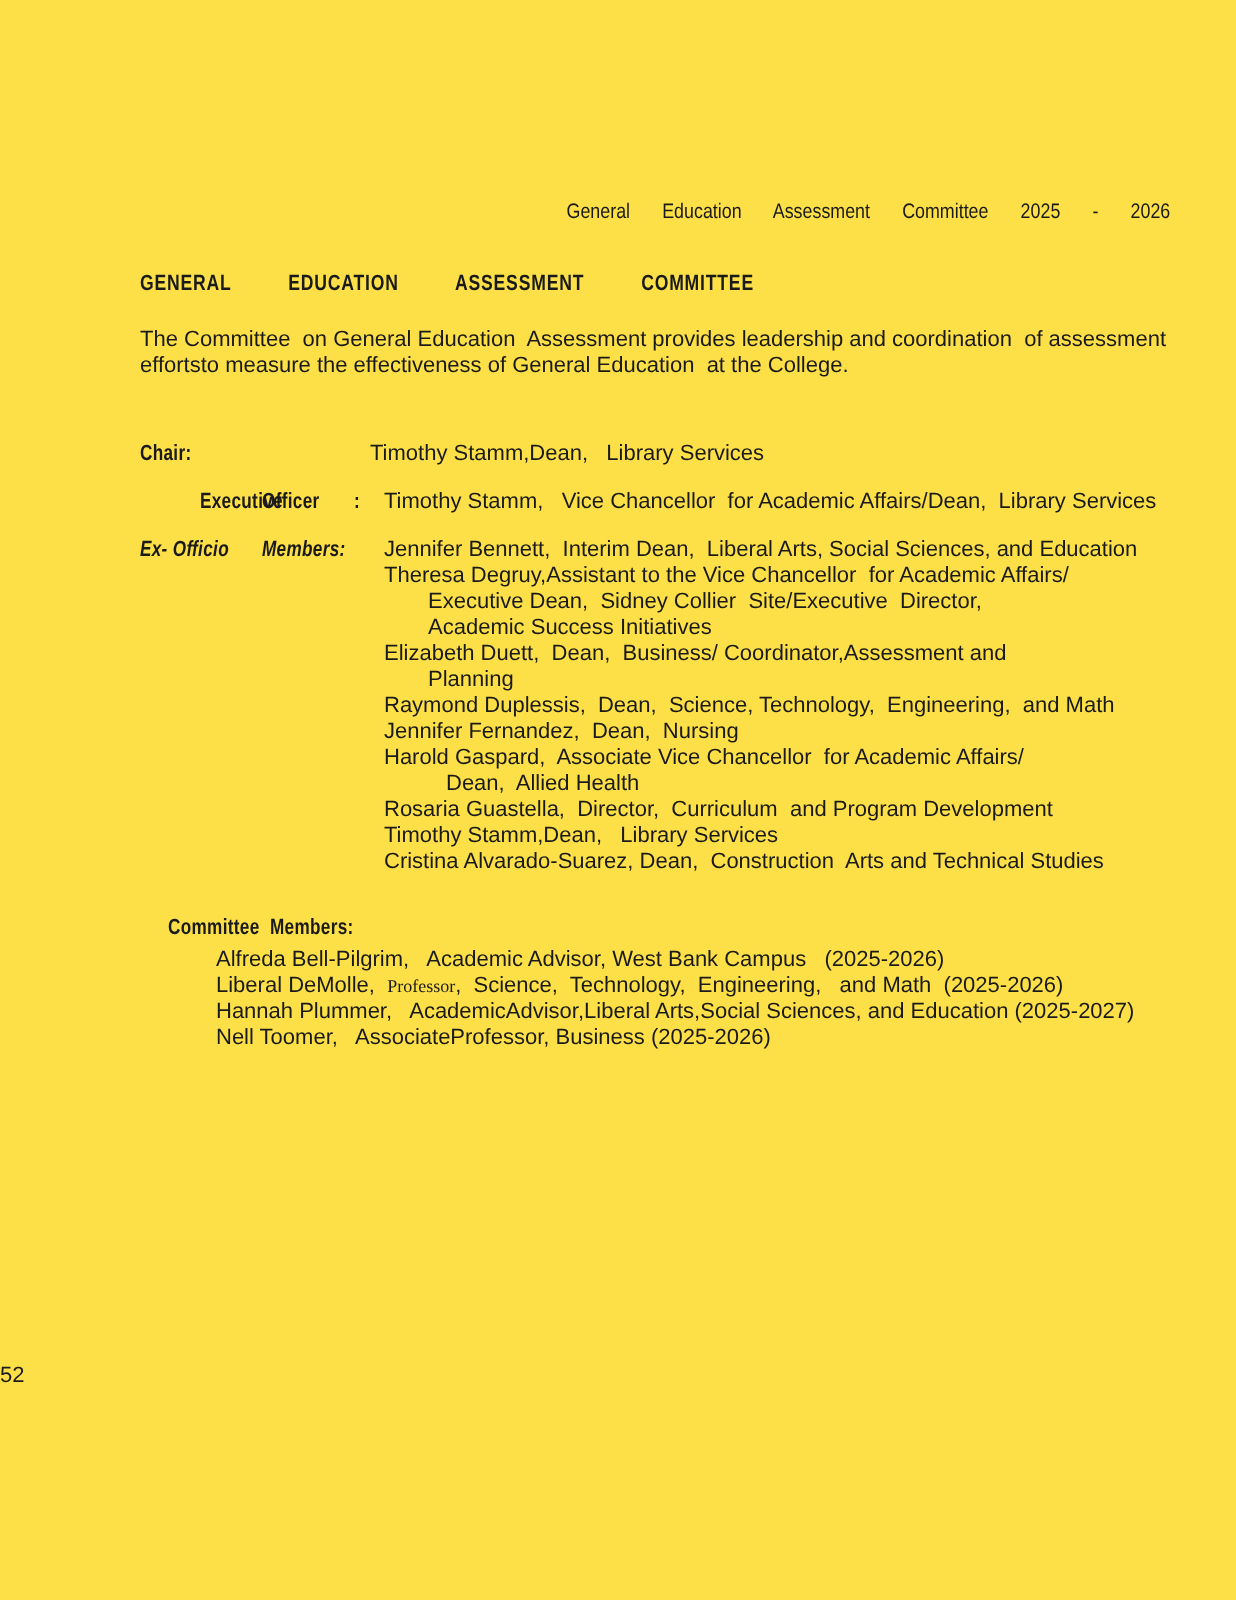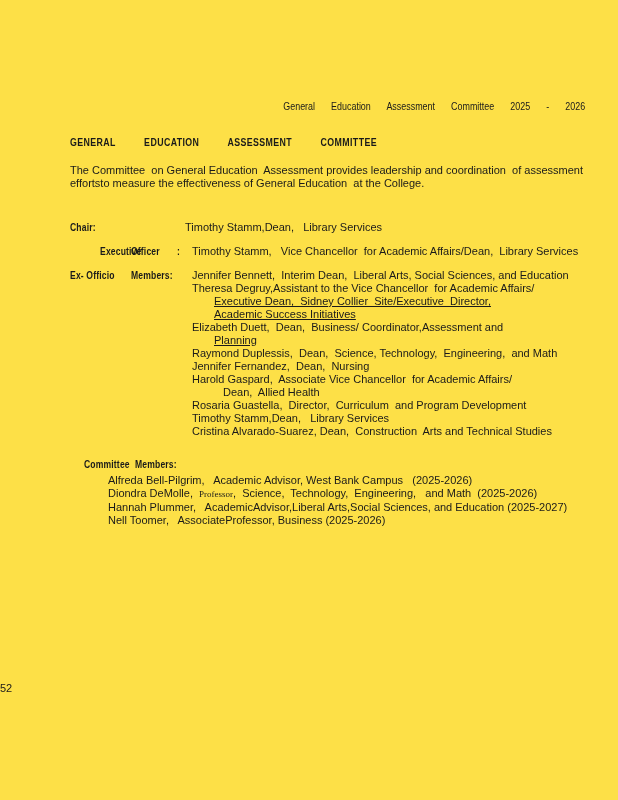--- a/index.html
+++ b/index.html
@@ -48,25 +48,25 @@
     transform-origin: 0 0;
     word-spacing: 32px;
     letter-spacing: 0.5px;
     white-space: pre;
     display: inline-block;
   }
   .intro { top: 164px; left: 70px; }
   .row { left: 0; width: 100%; height: 13px; }
   .row-chair { top: 221px; }
   .row-exec { top: 245px; }
-  .row-exofficio { top: 269px; }
+  .row-exofficio { top: 269px; font-style: italic; }
   .row-committee { top: 458px; }
   .lbl { position: absolute; font-size: 11px; line-height: 13px; }
   .exofficio-lines { top: 269px; left: 192px; }
-  .ind1 { padding-left: 22px; text-decoration: underline; }
+  .ind1 { padding-left: 22px; }
   .ind2 { padding-left: 31px; }
   .members-list { top: 474px; left: 108px; }
   .small { font-size: 9px; font-family: Liberation Serif, serif; }
   .page-number {
     top: 682px;
     left: 0;
     width: 100%;
     text-align: left;
   }
 </style>
@@ -117,20 +117,20 @@
     <div class="t">Cristina Alvarado-Suarez, Dean,  Construction  Arts and Technical Studies</div>
   </div>
 
   <div class="abs row row-committee">
     <span class="lbl t" style="left:60px;margin-left:24px;"><span class="cond">Committee</span></span>
     <span class="lbl t" style="left:135px;"><span class="cond">Members:</span></span>
   </div>
 
   <div class="abs members-list">
     <div class="t">Alfreda Bell-Pilgrim,   Academic Advisor, West Bank Campus   (2025-2026)</div>
-    <div class="t"><span>Diondra DeMolle,  </span><span class="small">Professor</span><span>,  Science,  Technology,  Engineering,   and Math  (2025-2026)</span></div>
+    <div class="t"><span>Liberal DeMolle,  </span><span class="small">Professor</span><span>,  Science,  Technology,  Engineering,   and Math  (2025-2026)</span></div>
     <div class="t">Hannah Plummer,   AcademicAdvisor,Liberal Arts,Social Sciences, and Education (2025-2027)</div>
     <div class="t">Nell Toomer,   AssociateProfessor, Business (2025-2026)</div>
   </div>
 
   <div class="abs t page-number">52</div>
 
 </div>
 
 </body></html>

